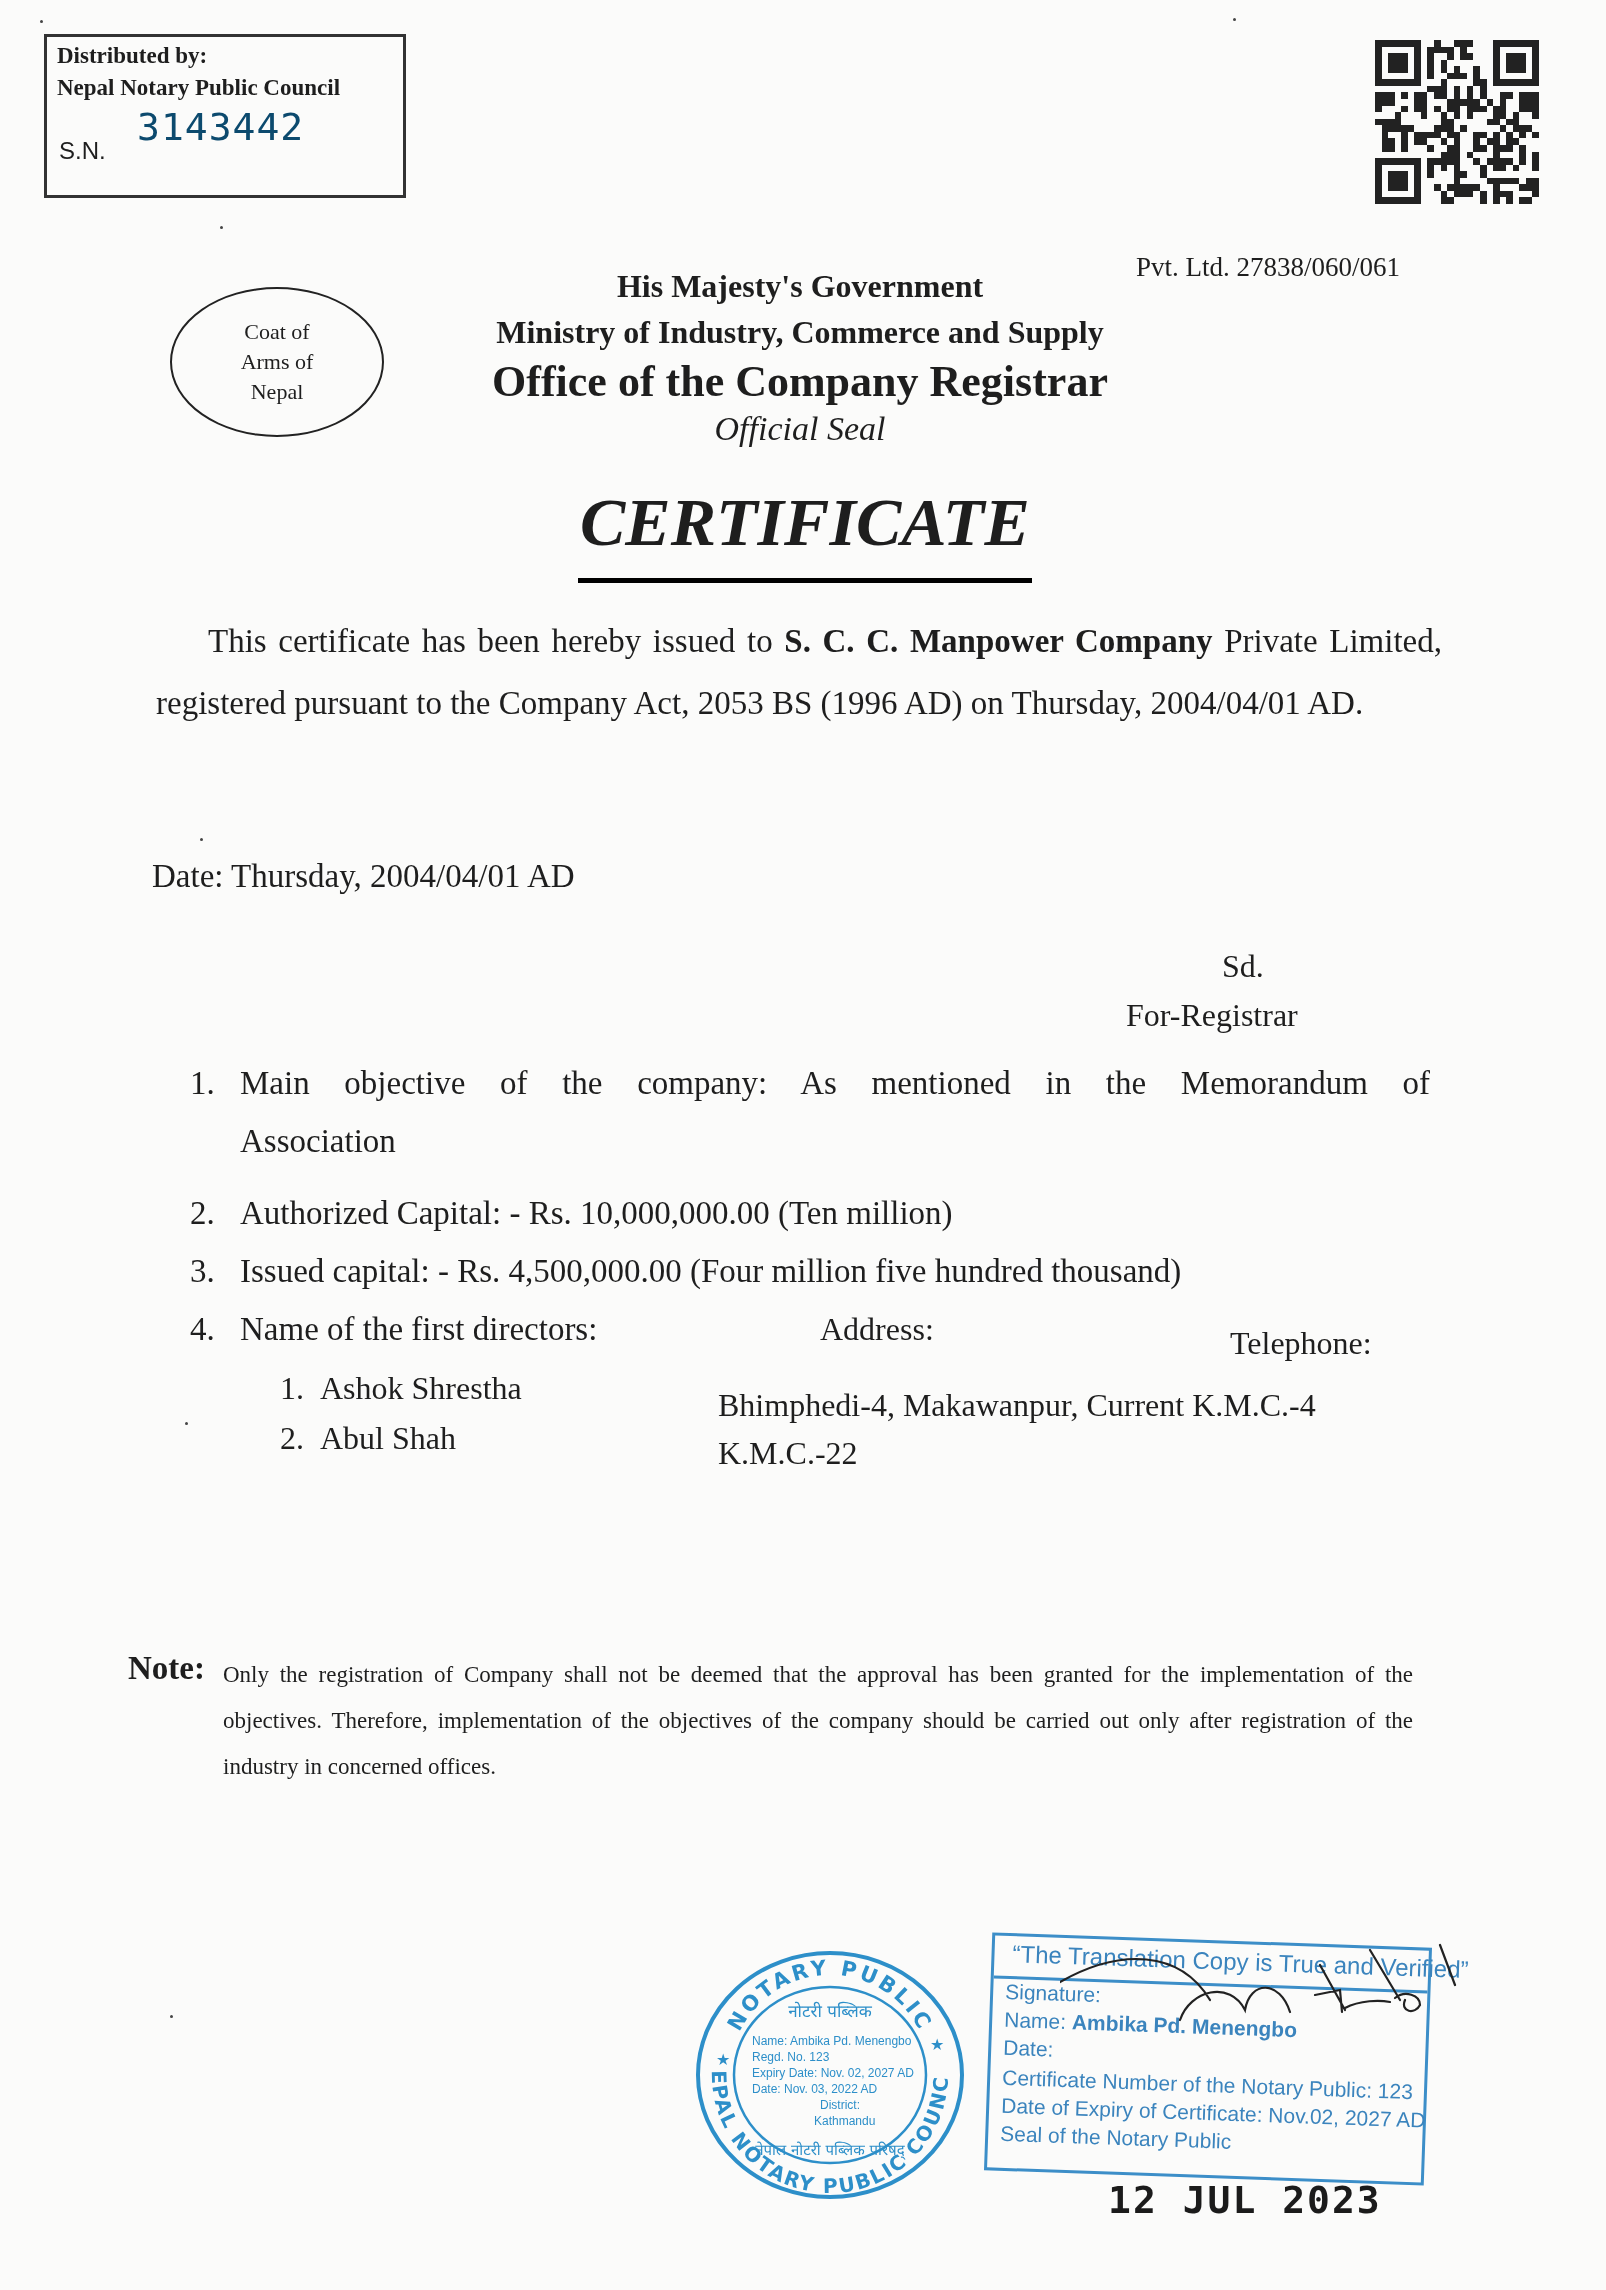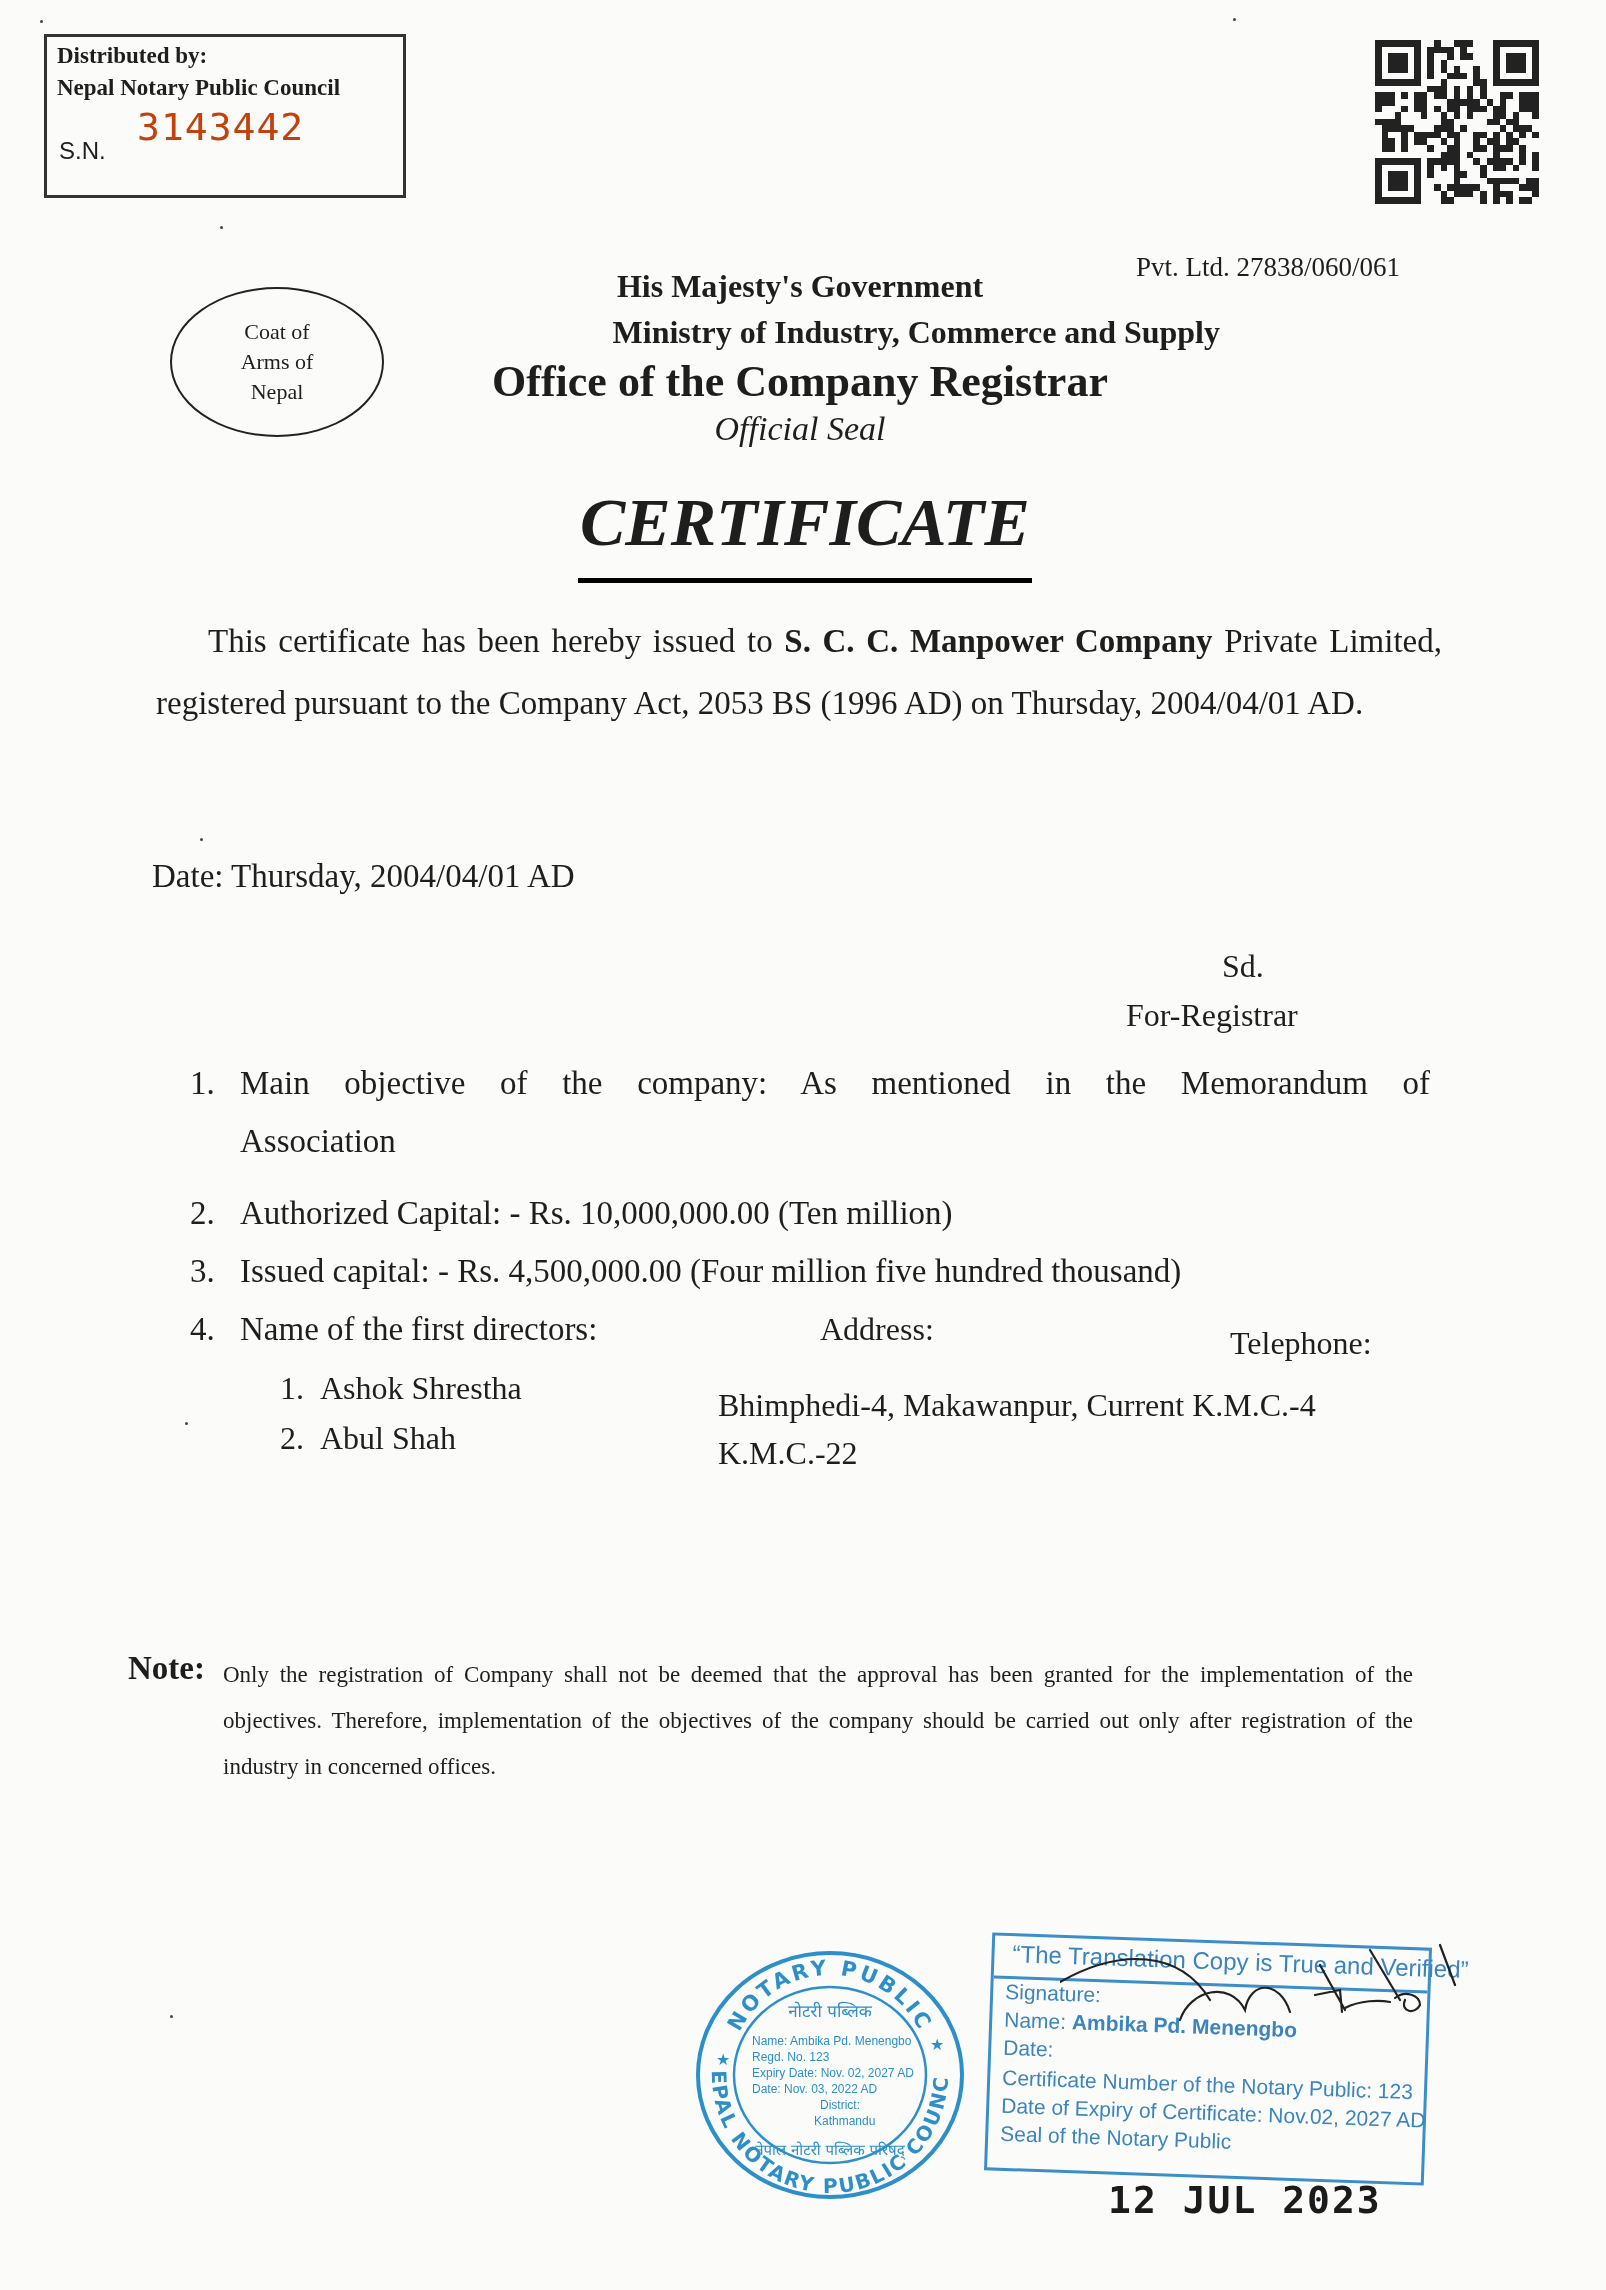--- a/index.html
+++ b/index.html
@@ -12,39 +12,39 @@
   .abs { position: absolute; }
 
   
   .dist-box {
     left: 44px; top: 34px; width: 362px; height: 164px;
     border: 3px solid #333; box-sizing: border-box; padding-left: 31px;
   }
   .dist-title { left: 10px; top: 6px; font-weight: bold; font-size: 23px; }
   .dist-org { left: 10px; top: 38px; font-weight: bold; font-size: 23px; }
   .sn-label { left: 12px; top: 100px; font-family: "Liberation Sans", sans-serif; font-size: 24px; }
-  .sn-value { left: 90px; top: 68px; font-family: "DejaVu Sans Mono", monospace; font-size: 38px; color: #c2410c; letter-spacing: 1px; }
+  .sn-value { left: 90px; top: 68px; font-family: "DejaVu Sans Mono", monospace; font-size: 38px; color: #0c4a6e; letter-spacing: 1px; }
 
   
   .qr { left: 1375px; top: 40px; width: 164px; height: 164px; }
   .reg-no { left: 1136px; top: 216px; font-size: 27px; margin-top: 36px; }
 
   
   .coat {
     left: 170px; top: 287px; width: 214px; height: 150px;
     border: 2px solid #222; border-radius: 50%; box-sizing: border-box;
     display: flex; align-items: center; justify-content: center; text-align: center;
     font-size: 22px; line-height: 30px;
   }
   .coat span { display: block; }
 
   
   .hdr { left: 380px; width: 840px; text-align: center; font-weight: bold; }
   .hdr-1 { top: 268px; font-size: 32px; }
-  .hdr-2 { top: 314px; font-size: 32px; text-align: right; }
+  .hdr-2 { top: 314px; font-size: 32px; }
   .hdr-3 { top: 356px; font-size: 44px; }
   .hdr-4 { top: 410px; font-size: 34px; font-style: italic; font-weight: normal; }
   .cert-title {
     left: 578px; top: 484px; font-size: 68px; font-weight: bold;
     border-bottom: 5px solid #000000; line-height: 76px; padding: 0 2px 18px 2px; font-style: italic;
   }
 
   
   .para { left: 156px; top: 610px; width: 1286px; font-size: 33px; line-height: 62px; text-align: justify; }
   .para .indent { display: inline-block; width: 52px; }

